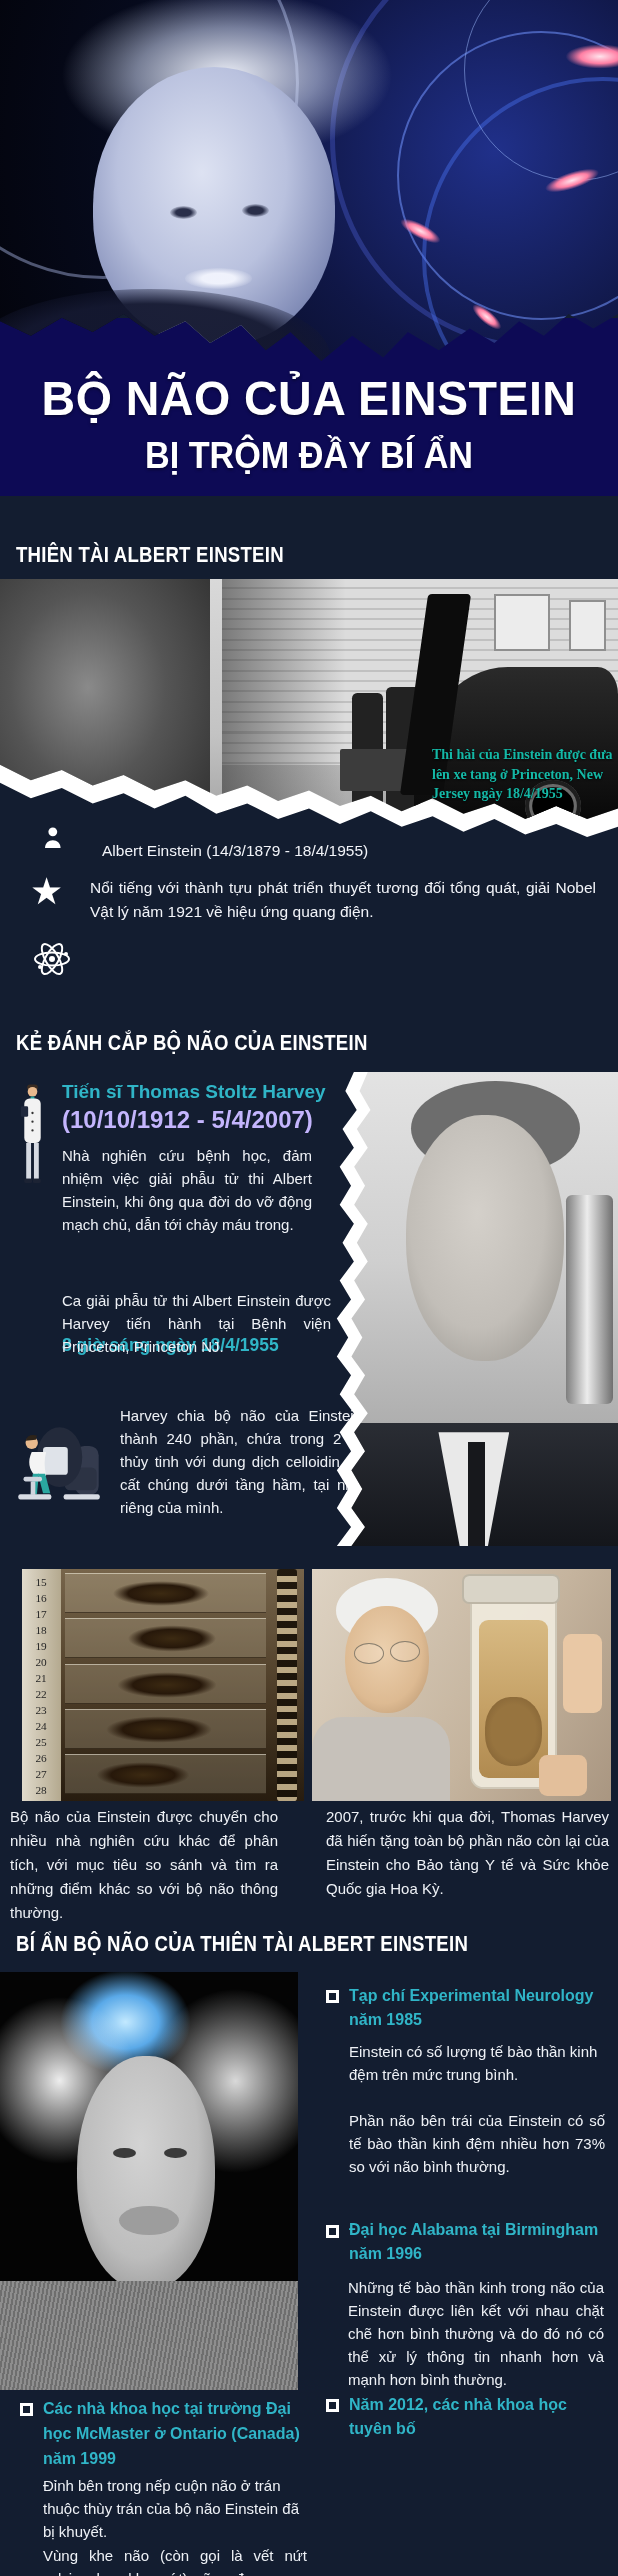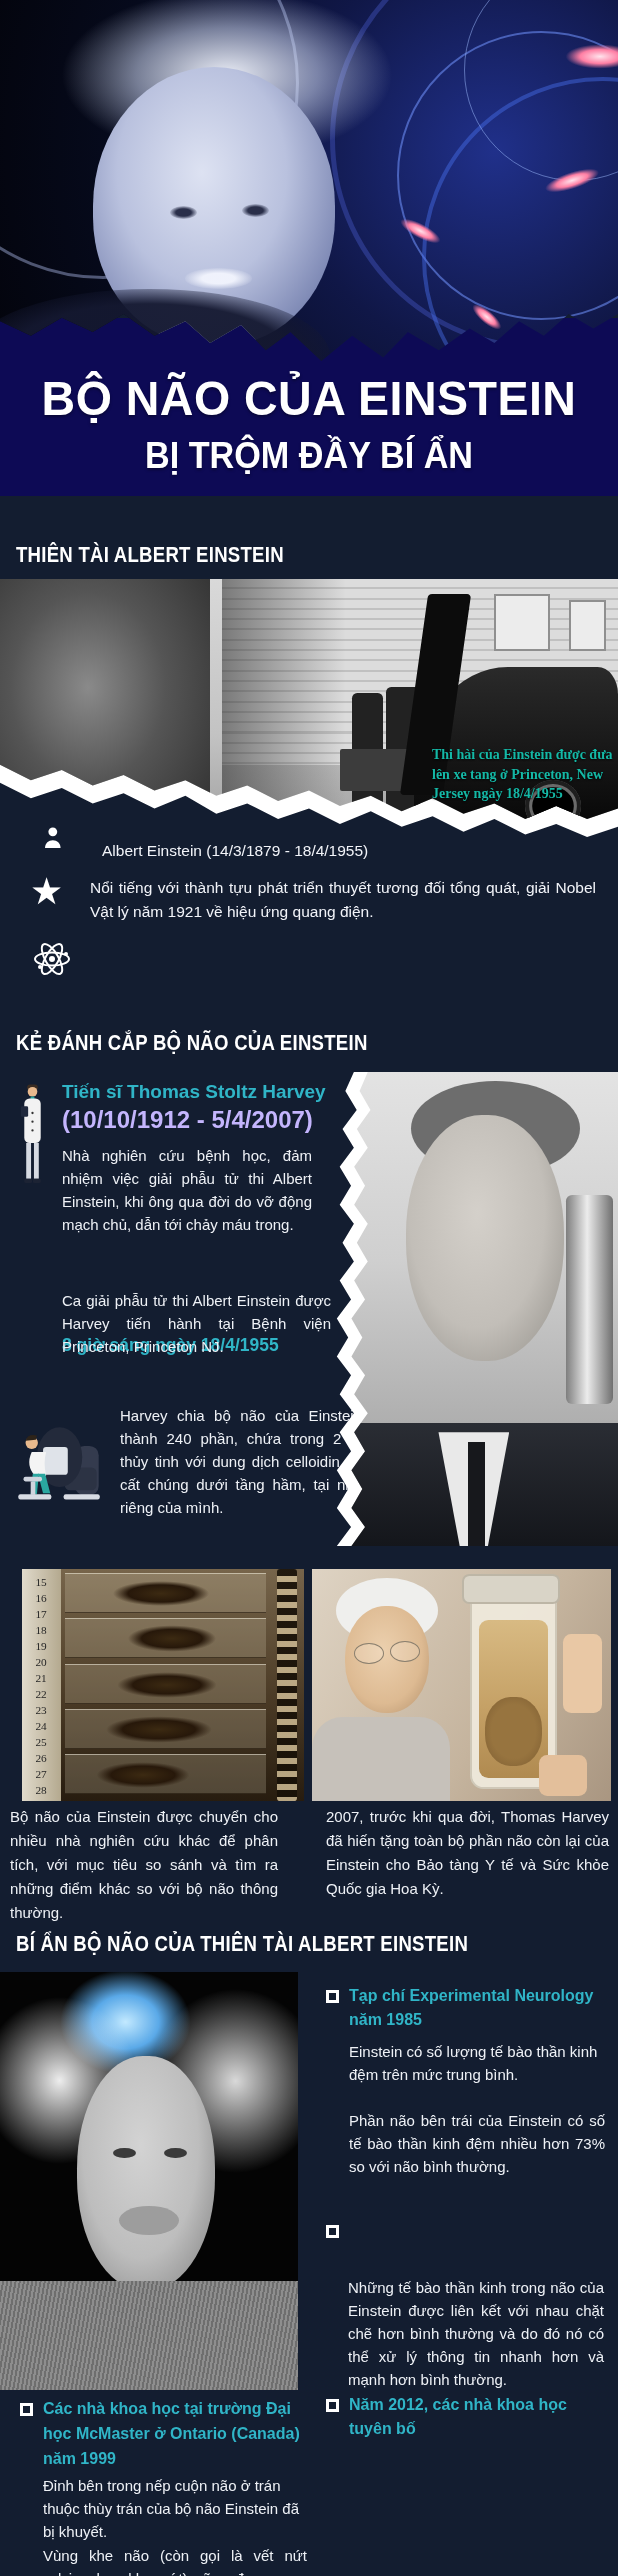--- a/index.html
+++ b/index.html
@@ -338,20 +338,21 @@
     <div class="eb-mus"></div>
     <div class="eb-sweater"></div>
   </div>
 
   <div class="abs bullet-sq" style="left:326px;top:1990px;"></div>
   <div class="abs h-teal-md teal" style="left:349px;top:1984px;width:253px;line-height:24px;font-size:16px;">Tạp chí Experimental Neurology năm 1985</div>
   <div class="abs body-p" style="left:349px;top:2040px;width:256px;">Einstein có số lượng tế bào thần kinh đệm trên mức trung bình.</div>
   <div class="abs body-p just" style="left:349px;top:2109px;width:256px;">Phần não bên trái của Einstein có số tế bào thần kinh đệm nhiều hơn 73% so với não bình thường.</div>
 
   <div class="abs bullet-sq" style="left:326px;top:2225px;"></div>
+  <div class="abs h-teal-md teal" style="left:349px;top:2218px;width:253px;line-height:24px;font-size:16px;">Đại học Alabama tại Birmingham năm 1996</div>
   <div class="abs body-p just" style="left:348px;top:2276px;width:256px;">Những tế bào thần kinh trong não của Einstein được liên kết với nhau chặt chẽ hơn bình thường và do đó nó có thể xử lý thông tin nhanh hơn và mạnh hơn bình thường.</div>
 
   <div class="abs bullet-sq" style="left:326px;top:2399px;"></div>
   <div class="abs h-teal-md teal" style="left:349px;top:2393px;width:253px;line-height:24px;font-size:16px;">Năm 2012, các nhà khoa học tuyên bố</div>
 
   <div class="abs bullet-sq" style="left:19.6px;top:2403px;"></div>
   <div class="abs h-teal-md teal" style="left:43px;top:2396px;width:264px;line-height:25px;font-size:16px;">Các nhà khoa học tại trường Đại học McMaster ở Ontario (Canada) năm 1999</div>
   <div class="abs body-p" style="left:43px;top:2474px;width:264px;">Đỉnh bên trong nếp cuộn não ở trán thuộc thùy trán của bộ não Einstein đã bị khuyết.</div>
   <div class="abs body-p just" style="left:43px;top:2544px;width:264px;">Vùng khe não (còn gọi là vết nứt sylvian hay khe nứt) cũng được xem như là một trong những cấu trúc hoàn hảo nhất của bộ não người.</div>
 

